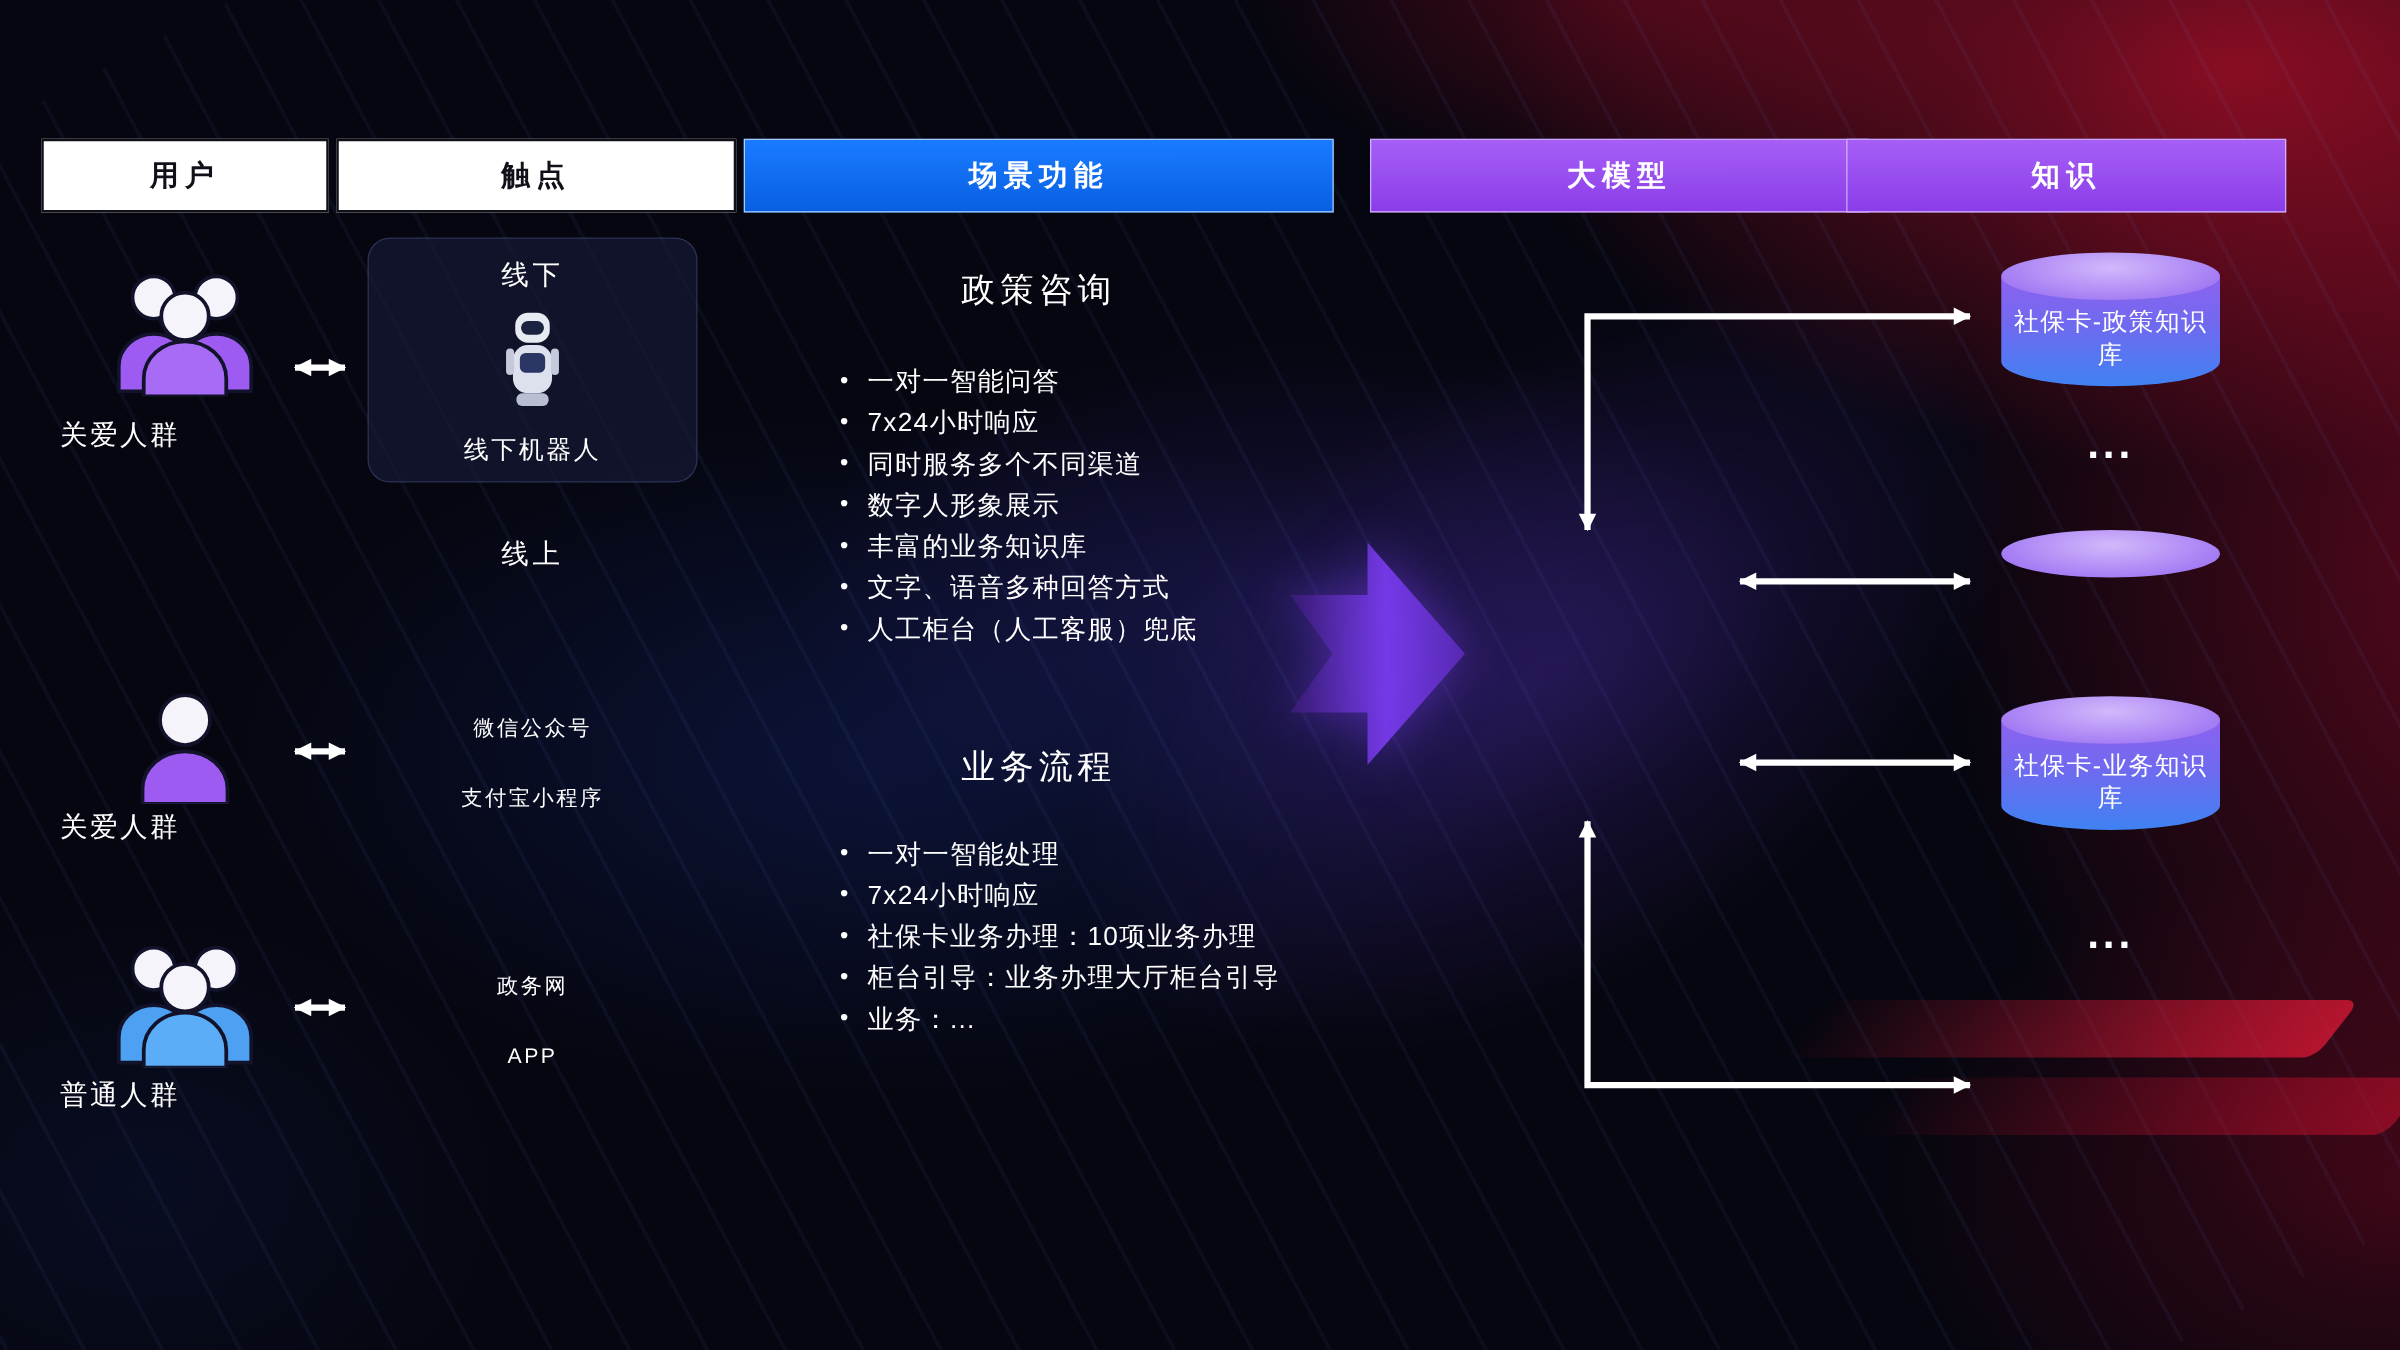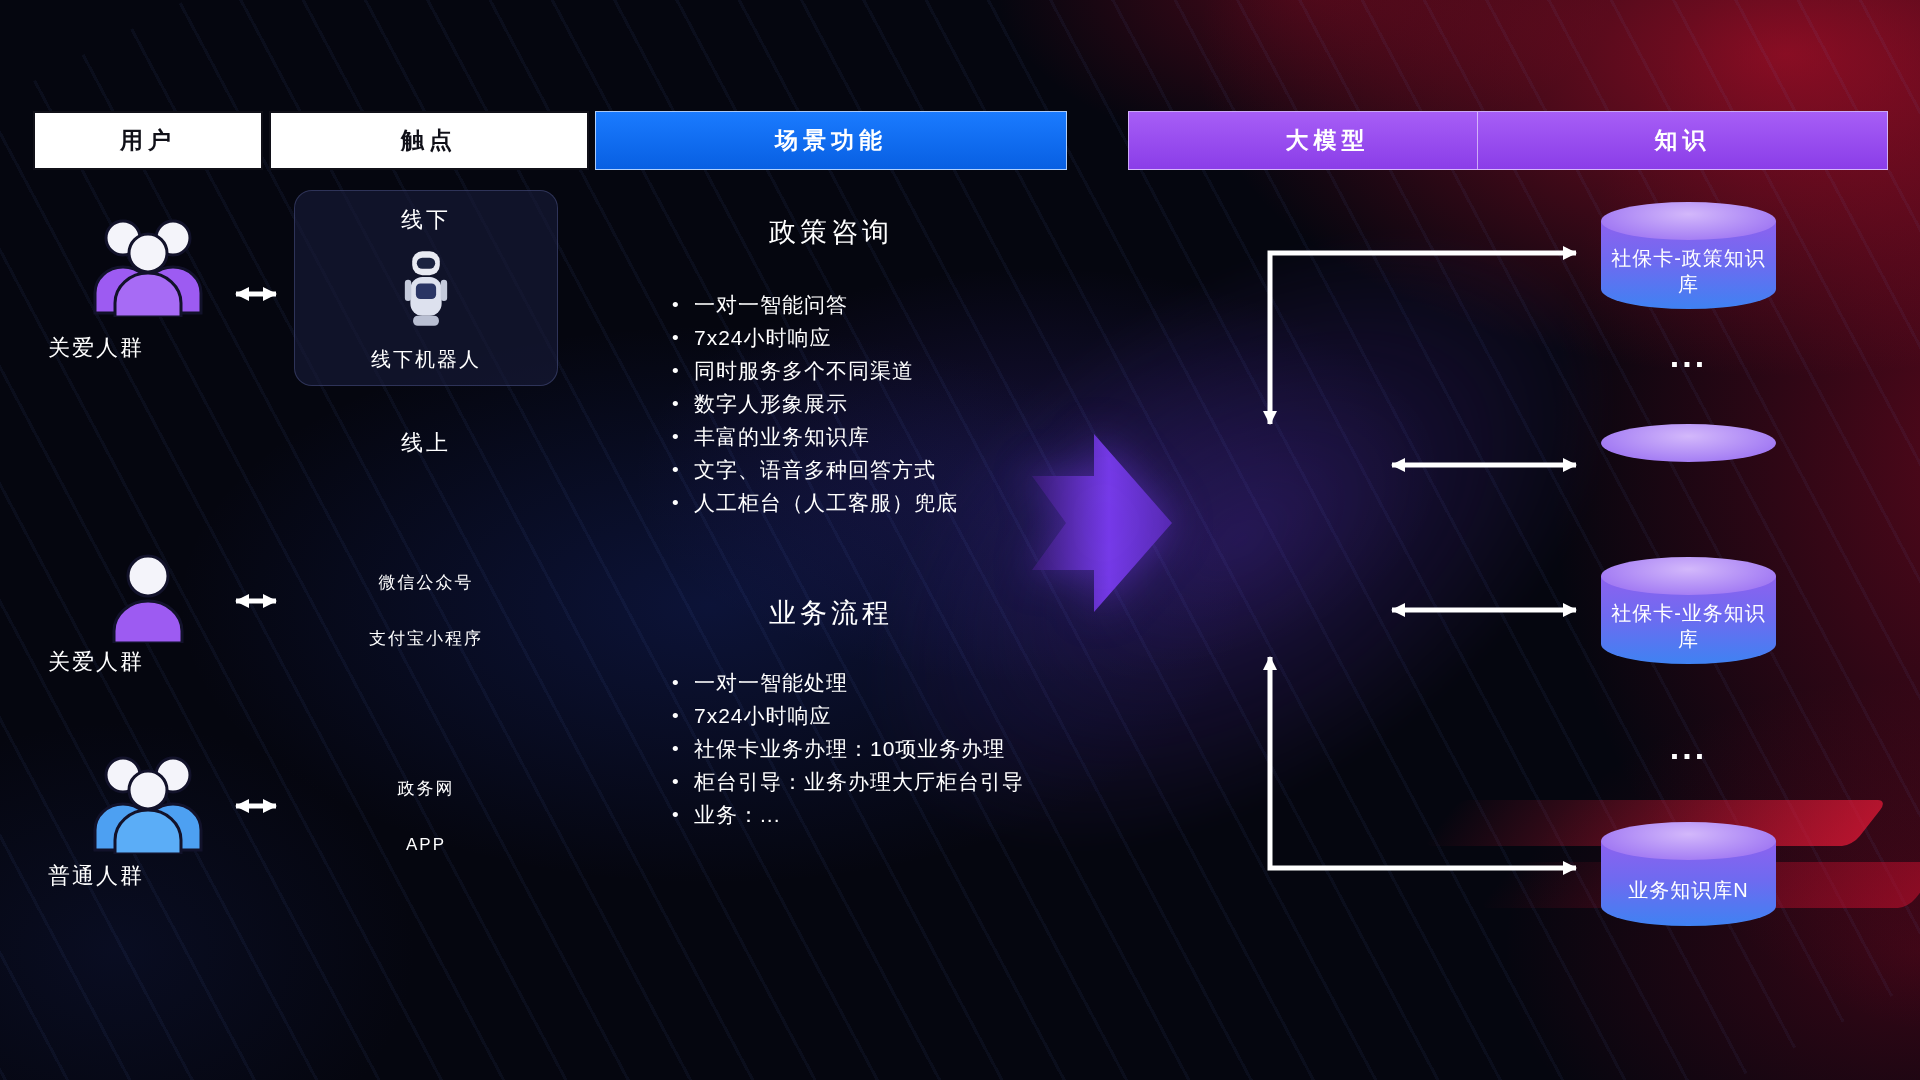--- a/index.html
+++ b/index.html
@@ -111,24 +111,24 @@
 
   <div class="hdr white" style="left:33px;width:230px">
     <span>用户</span>
   </div>
   <div class="hdr white" style="left:269px;width:320px">
     <span>触点</span>
   </div>
   <div class="hdr blue" style="left:595px;width:472px">
     <span>场景功能</span>
   </div>
-  <div class="hdr purple" style="left:1128px;width:399px">
+  <div class="hdr purple" style="left:1096px;width:399px">
     <span>大模型</span>
   </div>
-  <div class="hdr purple" style="left:1477px;width:411px">
+  <div class="hdr purple" style="left:1477px;width:352px">
     <span>知识</span>
   </div>
 
   <div class="uicon" style="left:83px;top:213px">
     <svg width="130" height="104" viewBox="0 0 130 104">
       <path d="M12 100 v-20 a28 26 0 0 1 56 0 v20 z" fill="#9d5bf2" stroke="#12122a" stroke-width="3"></path>
       <circle cx="40" cy="25" r="17" fill="#f4f4fa" stroke="#12122a" stroke-width="3"></circle>
       <path d="M62 100 v-20 a28 26 0 0 1 56 0 v20 z" fill="#9d5bf2" stroke="#12122a" stroke-width="3"></path>
       <circle cx="90" cy="25" r="17" fill="#f4f4fa" stroke="#12122a" stroke-width="3"></circle>
       <path d="M32 104 v-14 a33 30 0 0 1 66 0 v14 z" fill="#a76bf5" stroke="#12122a" stroke-width="3"></path>
@@ -259,26 +259,20 @@
   <div class="db" style="left:1601px;top:424px">
     <div class="db-top"></div>
   </div>
   <div class="db" style="left:1601px;top:557px">
     <div class="db-top"></div>
     <div class="db-body">
       <span>社保卡-业务知识库</span>
     </div>
   </div>
   <div class="kdots" style="top:728px">...</div>
-  <div class="db" style="left:1601px;top:822px">
-    <div class="db-top"></div>
-    <div class="db-body">
-      <span>业务知识库N</span>
-    </div>
-  </div>
 
   <svg class="connectors" width="1920" height="1080" viewBox="0 0 1920 1080">
     <defs>
       <marker id="ah" viewBox="0 0 16 16" markerWidth="16" markerHeight="16" refX="14" refY="8" orient="auto-start-reverse" markerUnits="userSpaceOnUse">
         <path d="M1,1 L15,8 L1,15 Z" fill="#ffffff"></path>
       </marker>
     </defs>
     <g stroke="#ffffff" stroke-width="5" fill="none" stroke-linejoin="miter">
       <path d="M 236 294 L 276 294" marker-start="url(#ah)" marker-end="url(#ah)"></path>
       <path d="M 236 601 L 276 601" marker-start="url(#ah)" marker-end="url(#ah)"></path>

